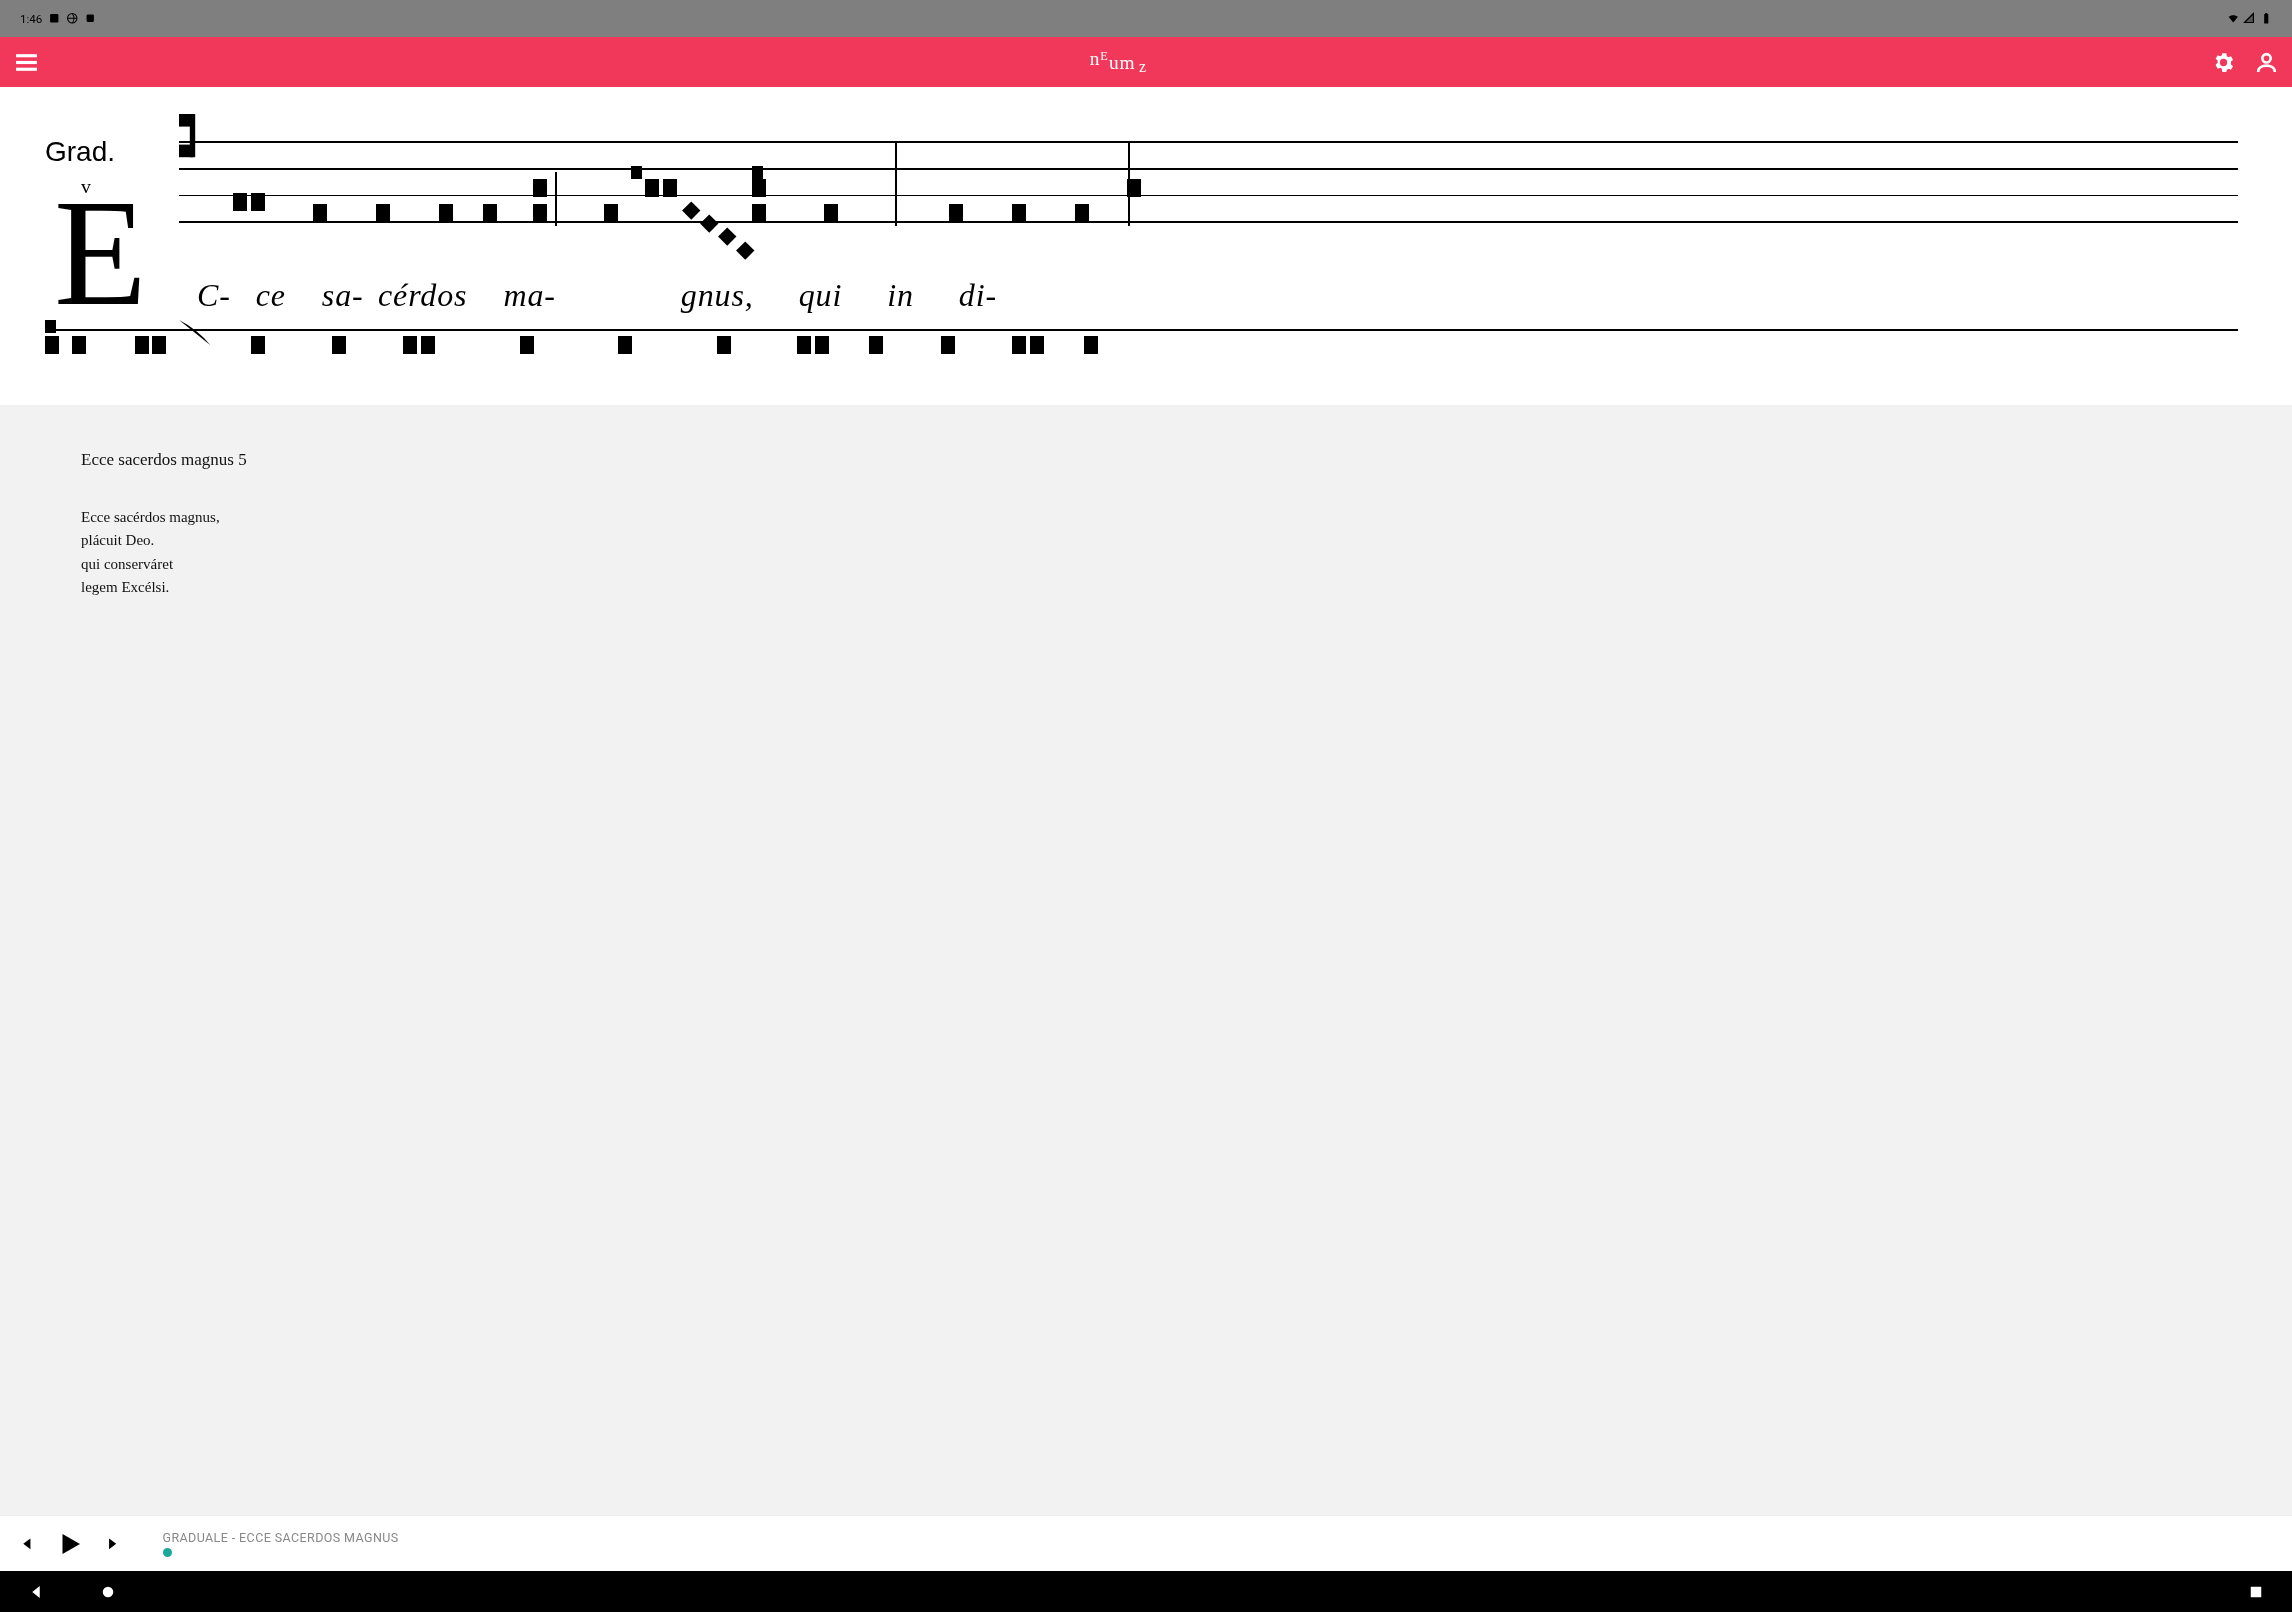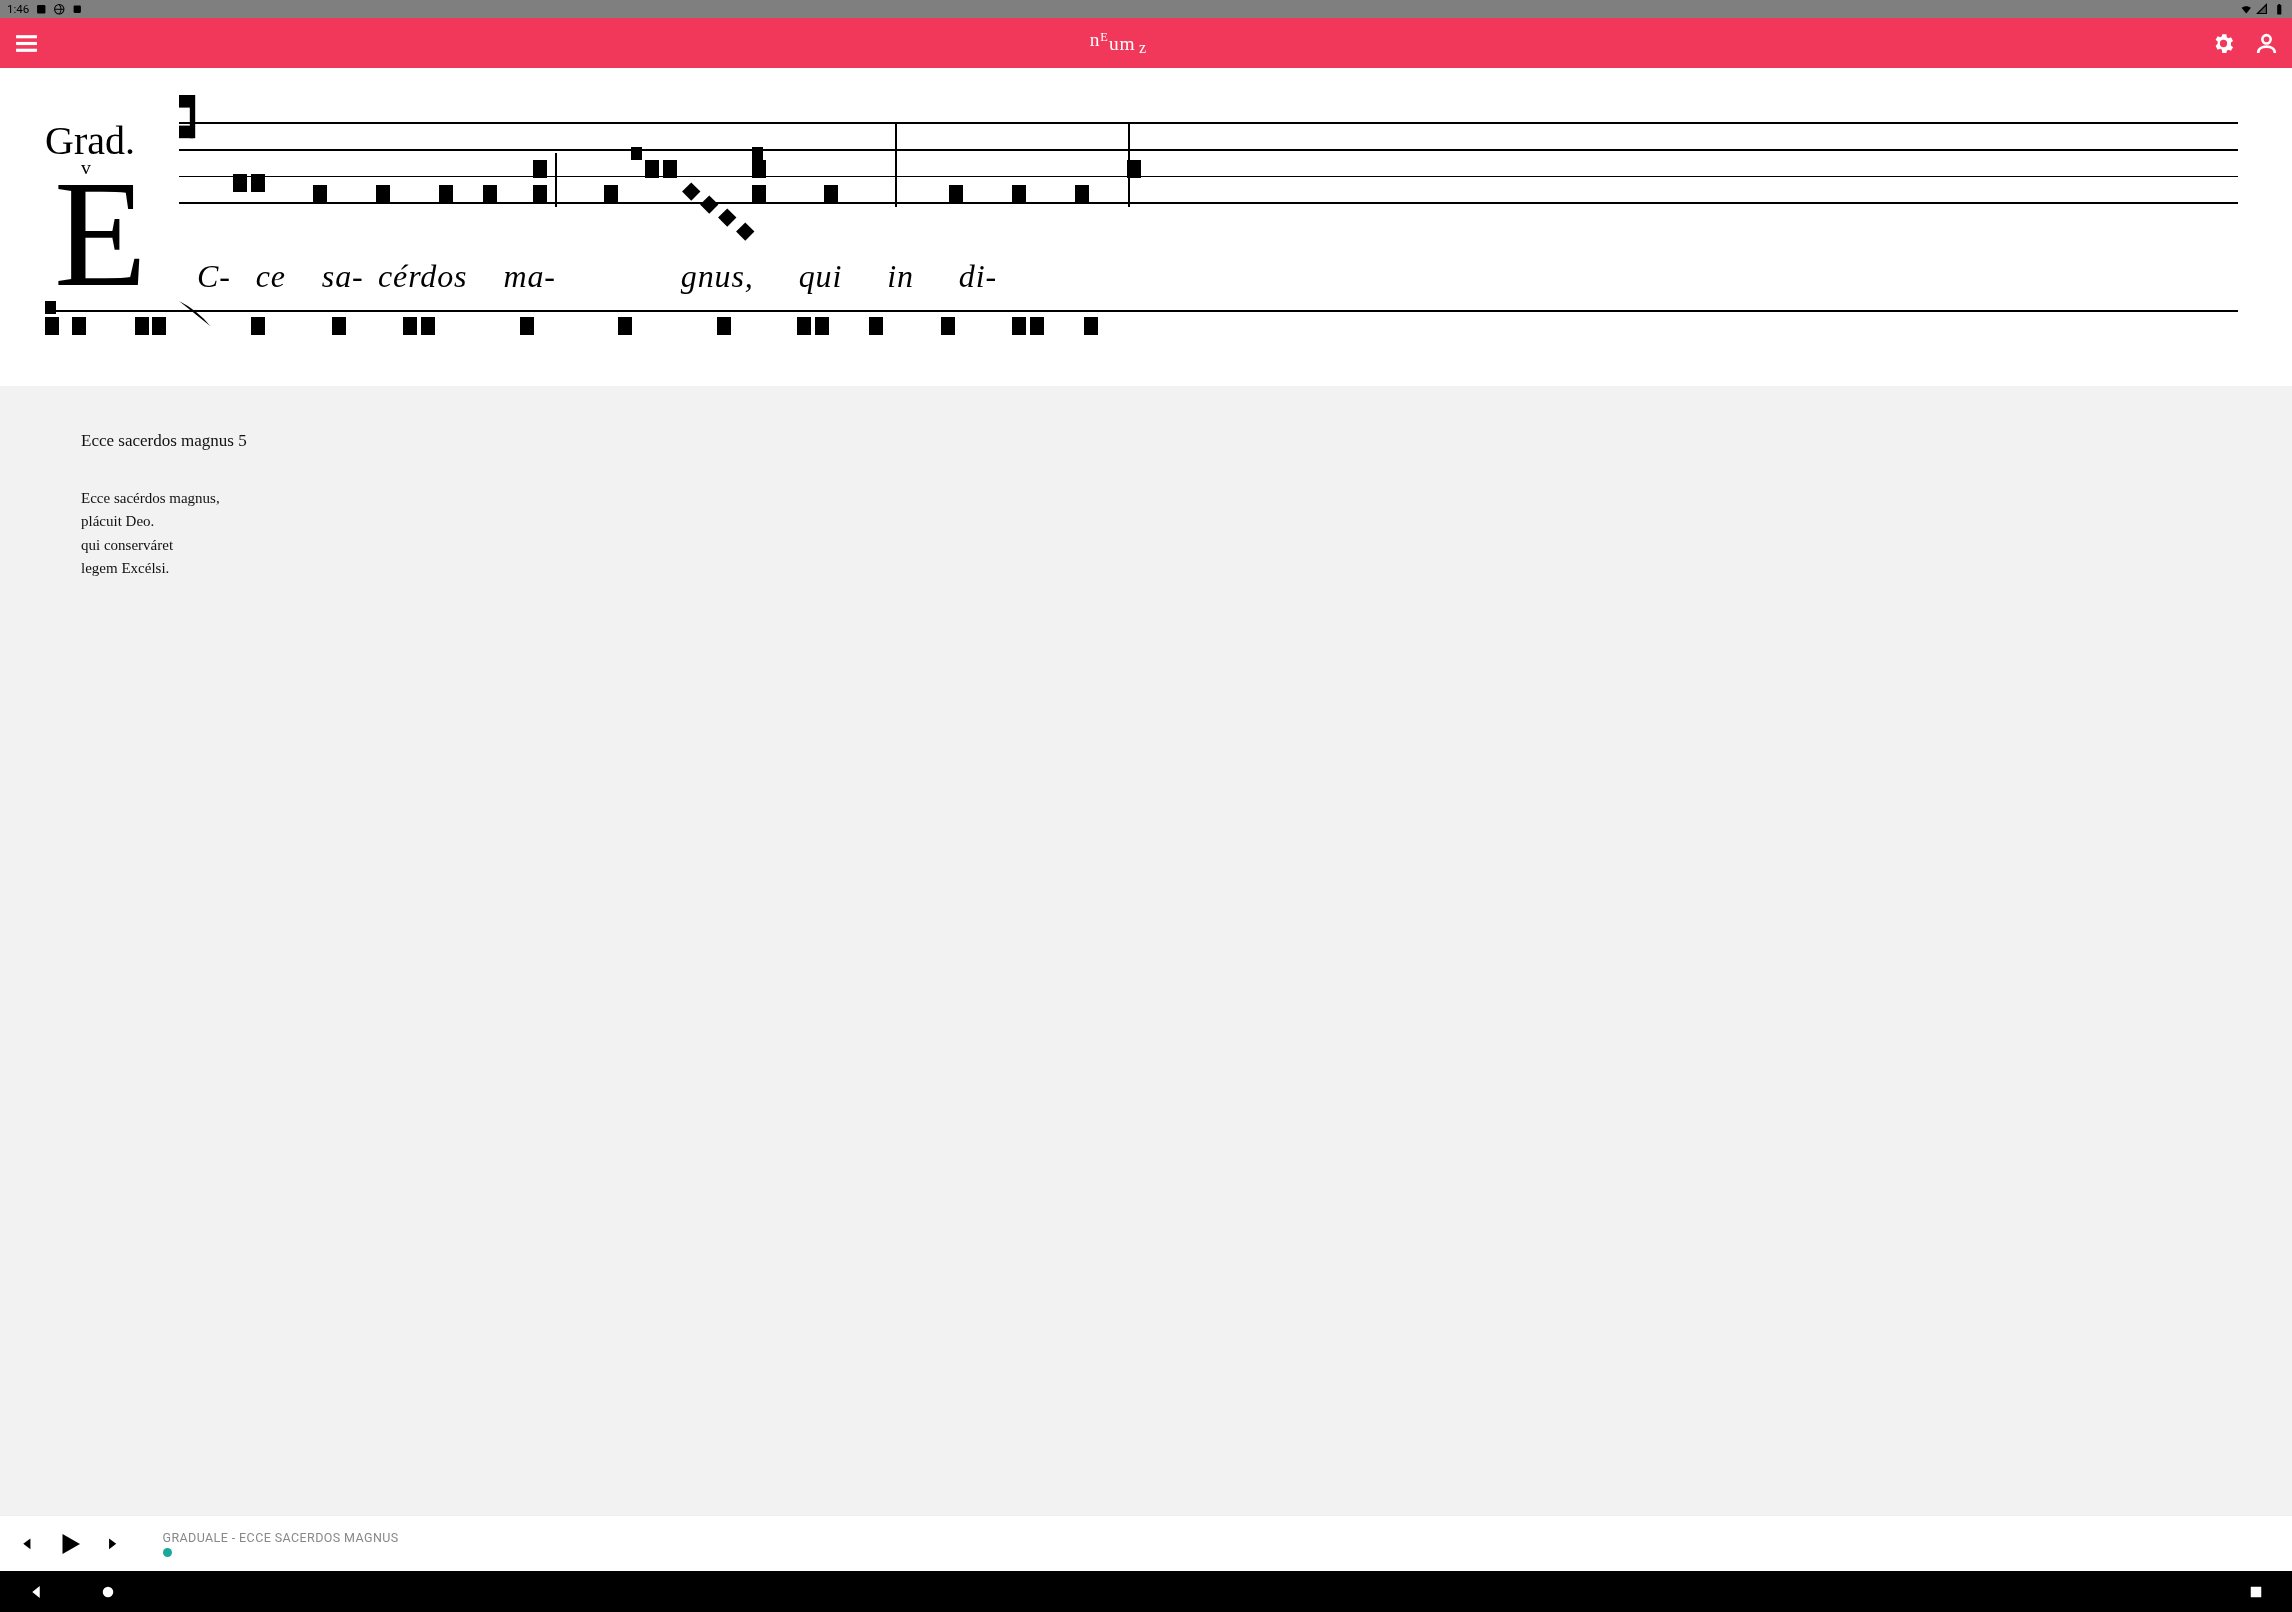--- a/index.html
+++ b/index.html
@@ -1,27 +1,27 @@
 <!DOCTYPE html>
 <html style="font-size:14.3px"><head>
 <meta charset="utf-8">
 <style>
   * { margin: 0; padding: 0; box-sizing: border-box; }
   html, body { width: 100%; height: 100%; font-family: Georgia, 'Times New Roman', serif; }
   body { display: flex; flex-direction: column; background: #fff; }
 
   
   .status-bar {
-    height: 18px;
+    height: 37px;
     background: #7f7f7f;
     color: #000;
     display: flex;
     align-items: center;
     justify-content: space-between;
-    padding: 0 7px;
+    padding: 0 20px;
     font-family: Roboto, Arial, sans-serif;
     font-size: 11.6px;
   }
   .status-left { display: flex; align-items: center; gap: 5.4px; }
   .status-right { display: flex; align-items: center; gap: 3.6px; }
   .status-ic { width: 12.5px; height: 12.5px; display: inline-block; }
 
   
   .app-header {
     height: 50px;
@@ -41,21 +41,21 @@
   .score-area {
     background: #fff;
     padding: 36px 54px 0 54px;
     height: 318px;
     overflow: hidden;
     position: relative;
   }
   .score-inner { position: relative; width: 100%; height: 100%; }
   .staff-lines { position: absolute; left: 125px; right: 0; }
   .staff-lines .line { height: 1.8px; background: #000; margin-bottom: 25px; }
-  .grad-label { position: absolute; left: -9px; top: 12.5px; font-size: 40px; font-family: Liberation Serif, serif; }
+  .grad-label { position: absolute; left: -9px; top: 12.5px; font-size: 28px; font-family: Liberation Sans, sans-serif; }
   .grad-v { position: absolute; left: 27px; top: 52px; font-size: 19.7px; font-family: Georgia, serif; }
   .big-e { position: absolute; left: 0px; top: 54px; font-size: 152px; font-family: Georgia, serif; line-height: 1; }
   .chant-text { position: absolute; top: 154px; left: 143px; right: 0; font-size: 32px; font-family: Georgia, serif; letter-spacing: 0.9px; white-space: nowrap; font-style: italic; }
   .chant-text span { display: inline-block; }
 
   
   .neume-row { position: absolute; left: 125px; right: 0; top: 0; height: 143px; }
   .neume { position: absolute; width: 14.3px; height: 18px; background: #000; }
   .neume.sm { width: 10.7px; height: 12.5px; }
   .neume.diamond { transform: rotate(45deg); width: 12.5px; height: 12.5px; }

